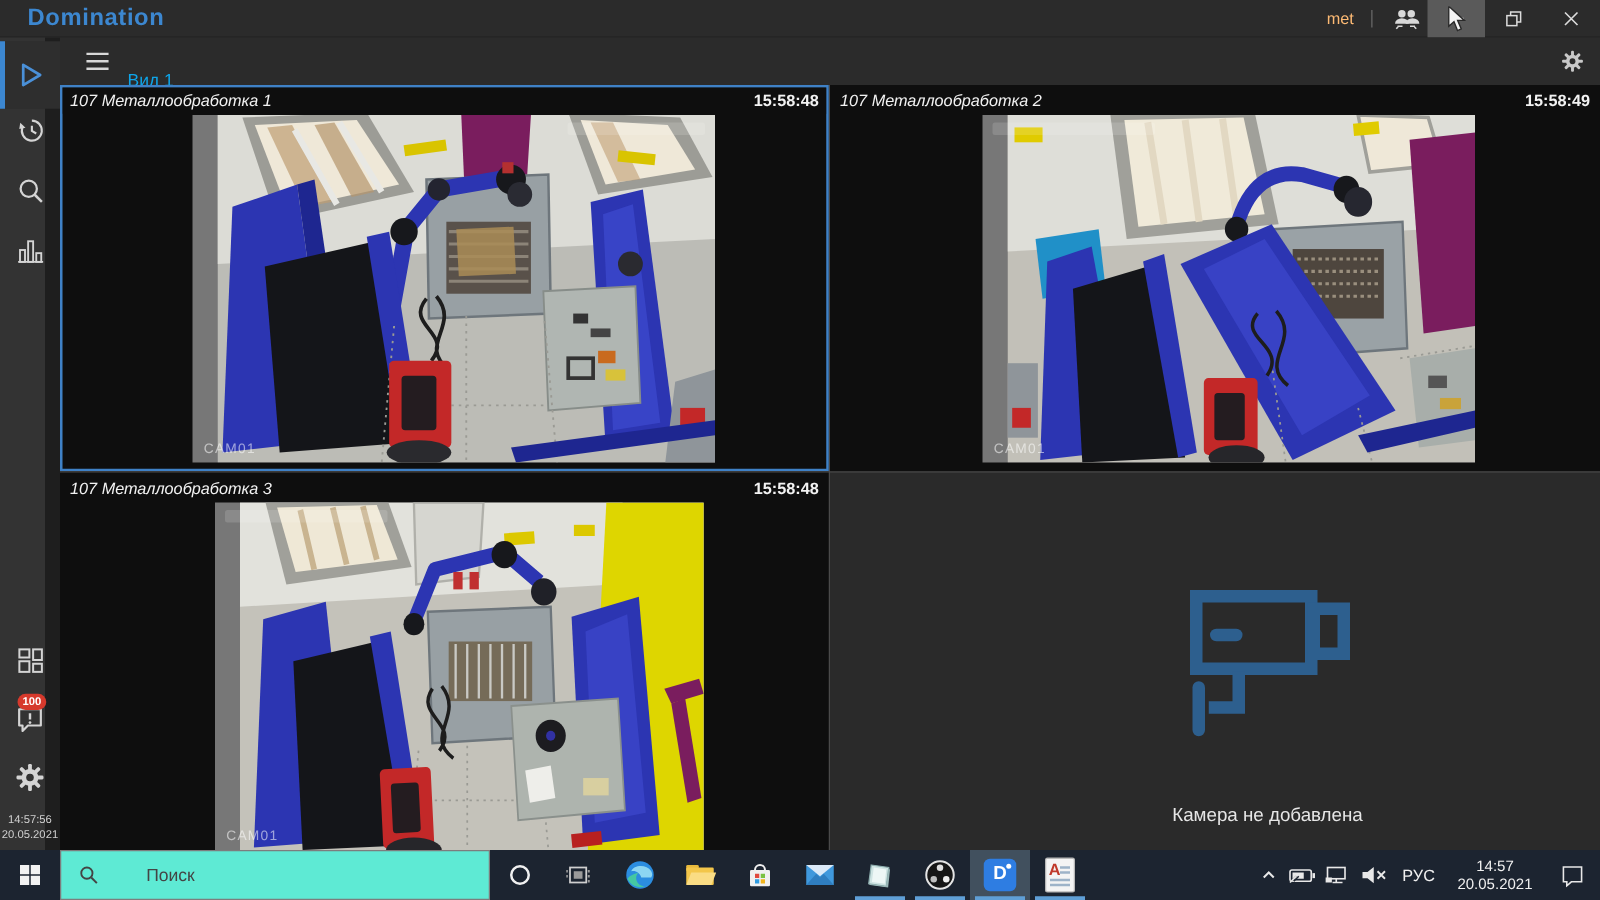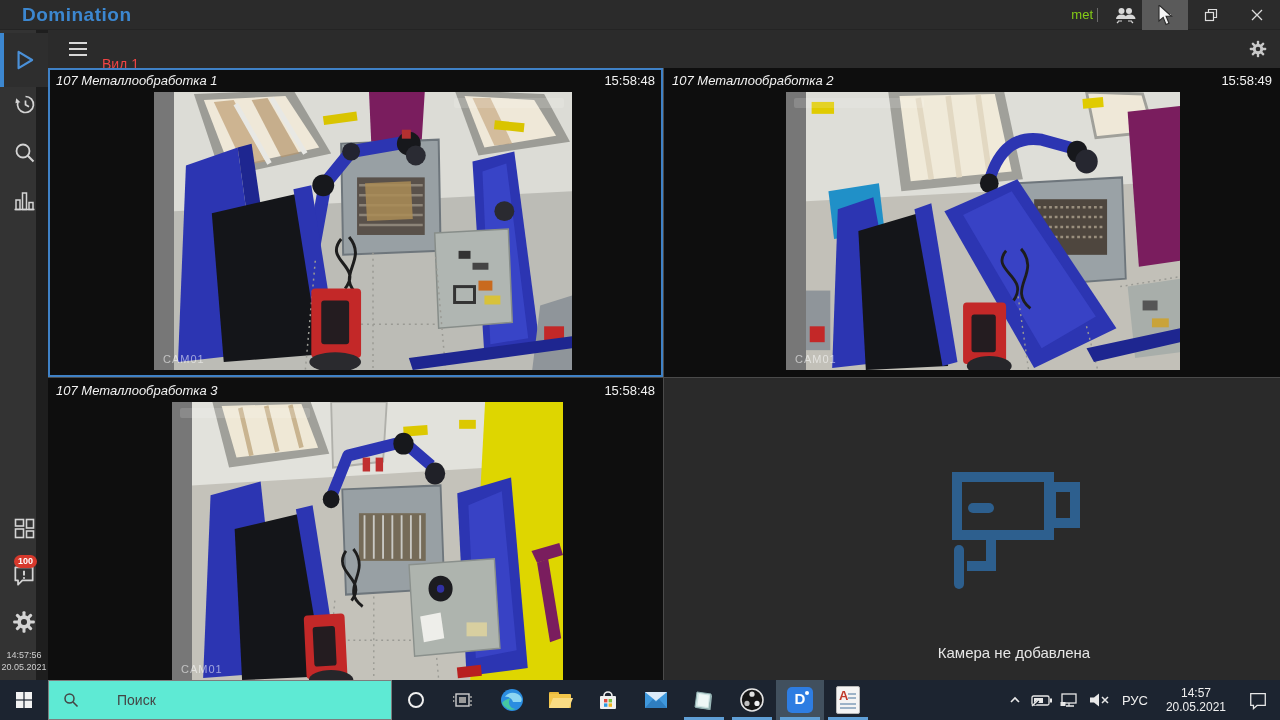--- a/index.html
+++ b/index.html
@@ -5,56 +5,56 @@
   html,body{margin:0;padding:0;}
   body{width:1280px;height:720px;position:relative;overflow:hidden;background:#1e1e1e;
        font-family:"Liberation Sans",sans-serif;color:#fff;}
   svg{display:block;}
 
   
   .titlebar{position:absolute;left:0;top:0;width:1280px;height:30px;background:#2b2b2b;
             border-bottom:1px solid #242424;display:flex;align-items:center;box-sizing:border-box;}
   .logo{margin-left:22px;font-size:19px;font-weight:bold;color:#3c87d0;letter-spacing:.5px;}
   .tb-right{margin-left:auto;display:flex;align-items:center;height:100%;}
-  .user-label{font-size:13px;color:#84cc16;margin-right:4px;}
+  .user-label{font-size:13px;color:#fdba74;margin-right:14px;}
   .tb-sep{width:1px;height:14px;background:#6a6a6a;margin-right:10px;}
   .tb-ico{width:34px;height:30px;display:flex;align-items:center;justify-content:center;}
   .tb-btn{width:46px;height:30px;display:flex;align-items:center;justify-content:center;}
   .tb-btn.hovered{background:#5a5a5a;position:relative;}
   .cursor-arrow{position:absolute;left:16px;top:5px;}
 
   
   .sidebar{position:absolute;left:0;top:30px;width:36px;height:650px;background:#333333;}
   .sb-item{position:absolute;left:0;width:48px;height:48px;display:flex;align-items:center;justify-content:center;}
   .sb-item.active{height:54px;background:#2e2e2e;}
   .sb-accent{position:absolute;left:0;top:0;width:4px;height:100%;background:#3c87d0;}
   .sb-badge{position:absolute;top:-7px;right:0px;background:#d6392c;color:#fff;font-size:9px;
             font-weight:bold;padding:2px 4px;border-radius:9px;line-height:9px;}
   .sb-clock{position:absolute;left:0;top:619px;width:48px;text-align:center;font-size:9px;
             color:#cfcfcf;line-height:12px;}
 
   
   .view-header{position:absolute;left:48px;top:30px;width:1232px;height:38px;background:#2b2b2b;
                display:flex;align-items:center;}
   .hamburger{margin-left:10px;width:40px;height:38px;display:flex;align-items:center;justify-content:center;}
-  .view-title{font-size:14px;color:#ef4444;margin-left:4px;margin-top:29px;}
+  .view-title{font-size:14px;color:#0ea5e9;margin-left:4px;margin-top:29px;}
   .vh-gear{margin-left:auto;width:44px;height:38px;display:flex;align-items:center;justify-content:center;}
 
   
   .camera-grid{position:absolute;left:48px;top:68px;width:1232px;height:612px;background:#4a4a4a;}
   .tile{position:absolute;background:#0e0e0e;overflow:hidden;}
   .tile.t1{left:0;top:0;width:615px;height:309px;}
   .tile.t2{left:616px;top:0;width:616px;height:309px;}
   .tile.t3{left:0;top:310px;width:615px;height:302px;}
   .tile.t4{left:616px;top:310px;width:700px;height:302px;background:#2a2a2a;}
   .tile.selected{box-shadow:inset 0 0 0 2px #3f81c6;}
   .cam-header{position:absolute;left:2px;top:2px;right:2px;height:21px;display:flex;align-items:center;
               padding:0 6px;font-size:13px;color:#f2f2f2;background:rgba(15,15,15,.55);}
   .cam-title{flex:1;white-space:nowrap;overflow:hidden;font-style:italic;}
-  .cam-time{margin-left:8px;}
+  .cam-time{margin-left:8px;font-weight:bold;}
   .video{position:absolute;top:24px;background:#777;padding-left:20px;}
   .t1 .video{left:106px;width:398px;height:278px;}
   .t2 .video{left:122px;width:374px;height:278px;}
   .t3 .video{left:124px;width:371px;height:278px;}
   .watermark{position:absolute;left:9px;bottom:5px;font-size:11px;letter-spacing:1px;
              color:rgba(255,255,255,.55);}
   .ts-smudge{position:absolute;top:6px;height:10px;background:rgba(255,255,255,.14);border-radius:2px;}
   .empty-center{position:absolute;left:0;top:92px;width:100%;display:flex;justify-content:center;}
   .empty-msg{position:absolute;left:0;bottom:19px;width:100%;text-align:center;font-size:15px;color:#e6e6e6;}
 

